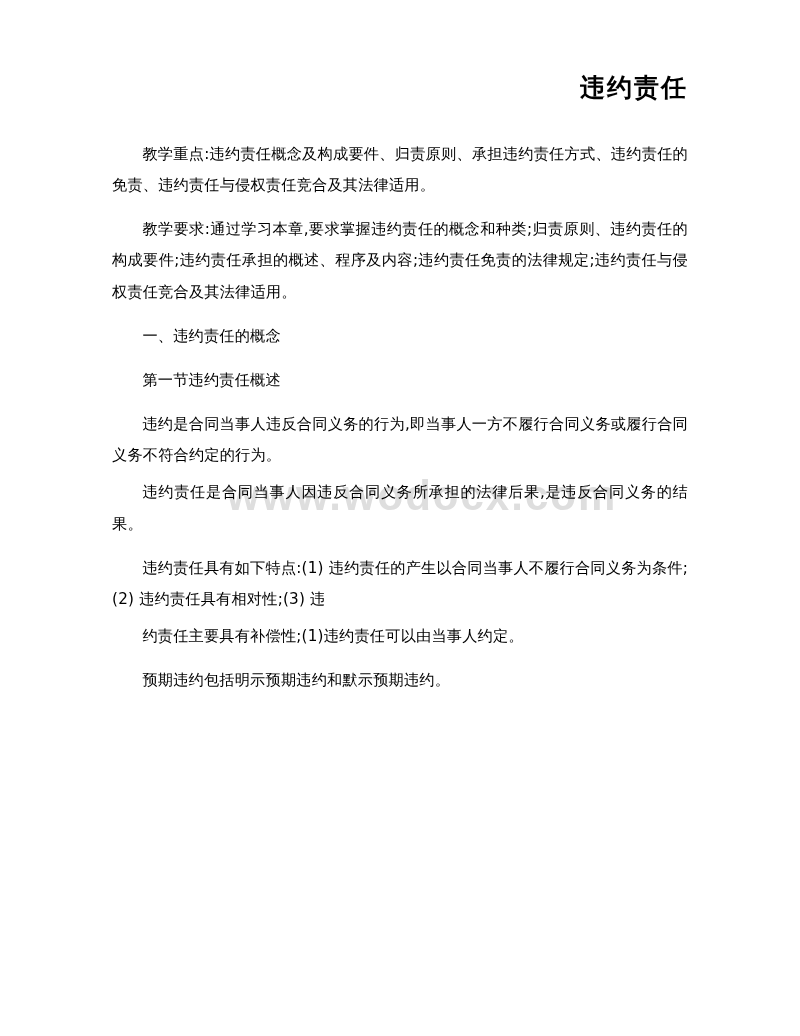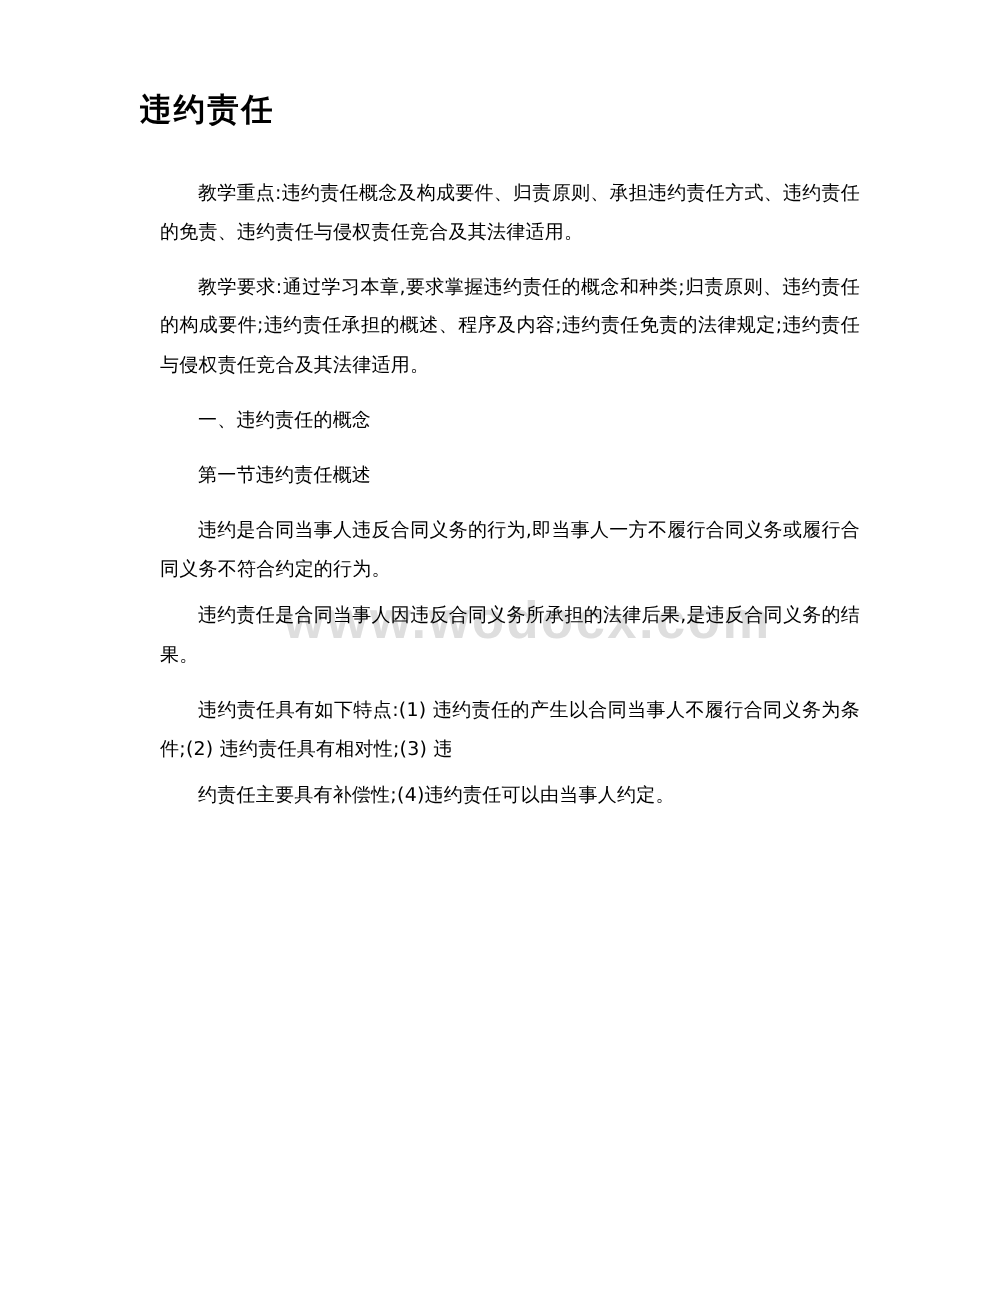--- a/index.html
+++ b/index.html
@@ -22,31 +22,31 @@
     box-sizing: border-box;
     padding: 0;
   }
   .doc-body {
     position: relative;
     padding: 70px 112px 0 112px;
     box-sizing: border-box;
     z-index: 2;
   }
   .doc-title {
-    text-align: left;
+    text-align: right;
     font-size: 25px;
     font-weight: bold;
     letter-spacing: 2px;
     margin: 0 0 34px 0;
     line-height: 1.4;
   }
   p.para {
     font-size: 15.2px;
     line-height: 2.05;
-    margin: 0 0 13px 16px;
+    margin: 0 0 13px 0;
     text-align: justify;
     text-justify: inter-ideograph;
     text-indent: 2em;
     letter-spacing: 0.2px;
   }
   p.para.tight {
     margin-bottom: 6px;
   }
   .watermark {
     position: absolute;
@@ -83,20 +83,21 @@
     <p class="para">一、违约责任的概念</p>
 
     <p class="para">第一节违约责任概述</p>
 
     <p class="para tight">违约是合同当事人违反合同义务的行为,即当事人一方不履行合同义务或履行合同义务不符合约定的行为。</p>
 
     <p class="para">违约责任是合同当事人因违反合同义务所承担的法律后果,是违反合同义务的结果。</p>
 
     <p class="para tight">违约责任具有如下特点:(1) 违约责任的产生以合同当事人不履行合同义务为条件;(2) 违约责任具有相对性;(3) 违</p>
 
-    <p class="para">约责任主要具有补偿性;(4)违约责任可以由当事人约定。</p>
+    <p class="para">约责任主要具有补偿性;(1)违约责任可以由当事人约定。</p>
 
 
 
 
+    <p class="para">预期违约包括明示预期违约和默示预期违约。</p>
 
   </div>
 </div>
 
 </body></html>

